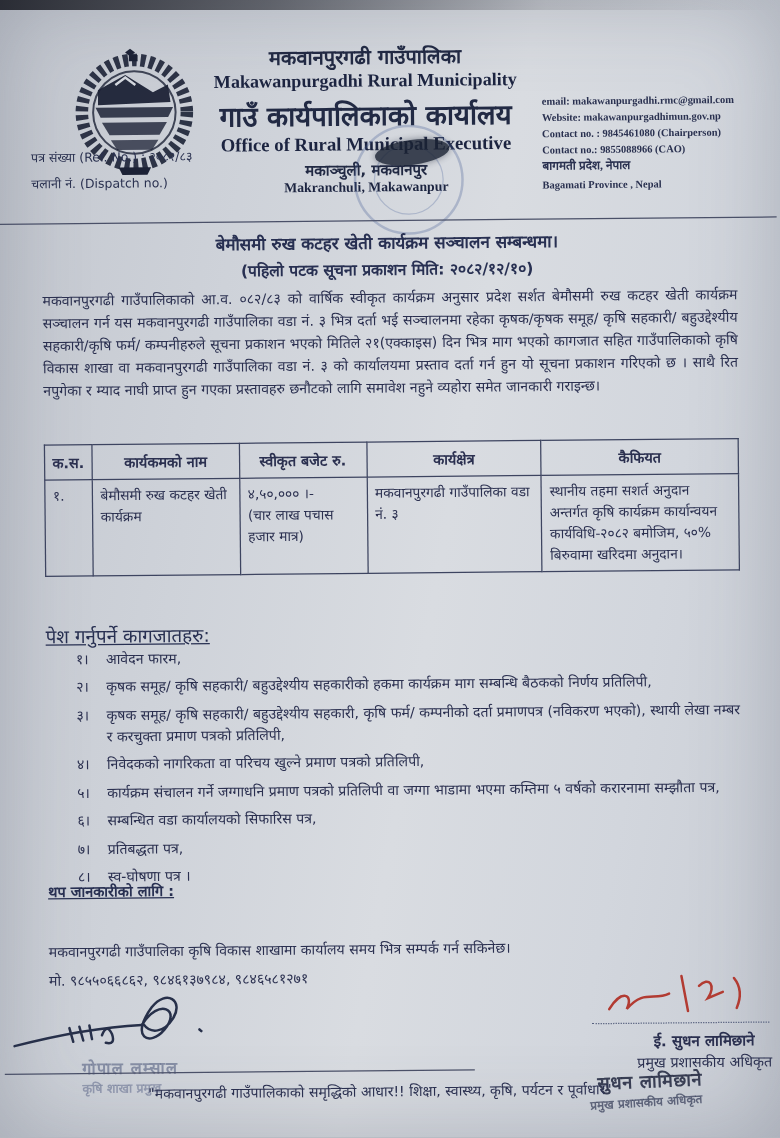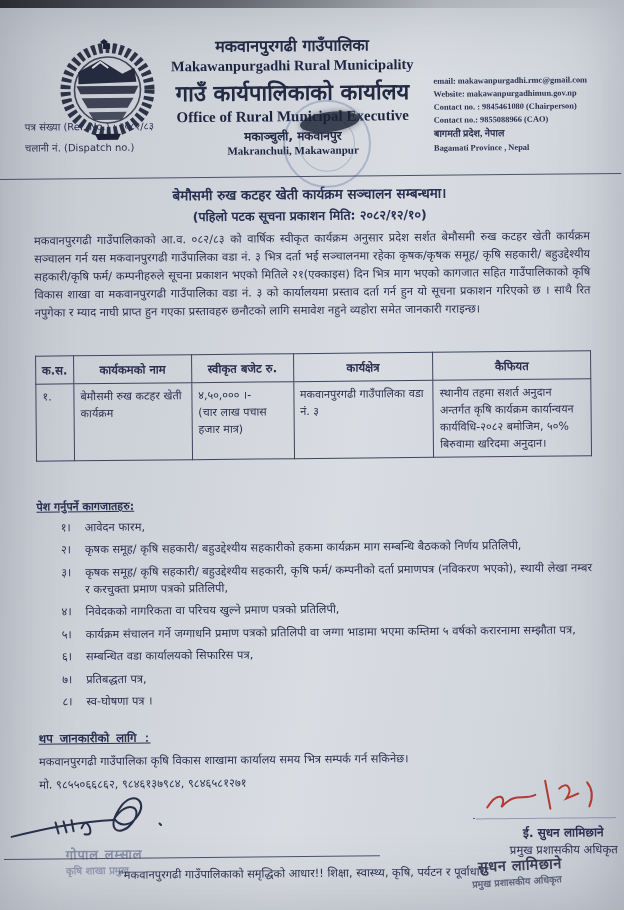--- a/index.html
+++ b/index.html
@@ -57,28 +57,28 @@
 
   
   table.notice{ position:absolute; left:36px; top:353px; width:556px; border-collapse:collapse; color:#2b3050; }
   table.notice th, table.notice td{ border:1.3px solid #3d4460; padding:4px 6px; vertical-align:top; }
   table.notice th{ font-size:11.5px; text-align:center; padding:6px 4px; }
   table.notice td{ font-size:11px; line-height:1.55; }
   .col-sn{ width:38px; } .col-prog{ width:118px; } .col-bud{ width:102px; } .col-area{ width:140px; } .col-rem{ width:158px; }
   td.cell-sn{ text-align:left; padding-left:8px; }
 
   
-  .docs-head{ left:36px; top:496px; font-size:11px; font-weight:bold; text-decoration:underline; color:#283052; }
+  .docs-head{ left:36px; top:496px; font-size:15px; font-weight:normal; text-decoration:underline; color:#283052; }
   .docs-list{ left:60px; top:518px; width:532px; }
   .doc-item{ display:flex; font-size:11.3px; line-height:1.5; color:#2b3050; margin-bottom:5.5px; }
   .doc-num{ width:24px; flex:0 0 24px; }
   .doc-text{ flex:1; }
 
   
-  .info-head{ left:36px; top:728px; font-size:11.6px; font-weight:bold; text-decoration:underline; color:#283052;font-family:Liberation Mono, monospace; }
+  .info-head{ left:36px; top:703px; font-size:11.6px; font-weight:bold; text-decoration:underline; color:#283052; }
   .info-line{ left:36px; top:751px; width:556px; font-size:11.3px; color:#2b3050; }
   .info-phones{ left:36px; top:774px; width:500px; font-size:11.3px; color:#2b3050; }
 
   
   .sig-left{ left:6px; top:792px; }
   .stamp-left-name{ left:62px; top:843px; font-size:13px; font-weight:bold; color:rgba(108,118,145,.75); letter-spacing:1px; }
   .stamp-left-title{ left:62px; top:861px; font-size:10px; font-weight:bold; color:rgba(112,122,150,.65); }
   .sig-rule{ left:0; top:856px; width:376px; border-top:1.3px solid #4a5068; }
   .sig-right{ left:480px; top:775px; }
   .dotted-line{ left:470px; top:820px; width:142px; border-top:1.6px dotted #56607e; }

